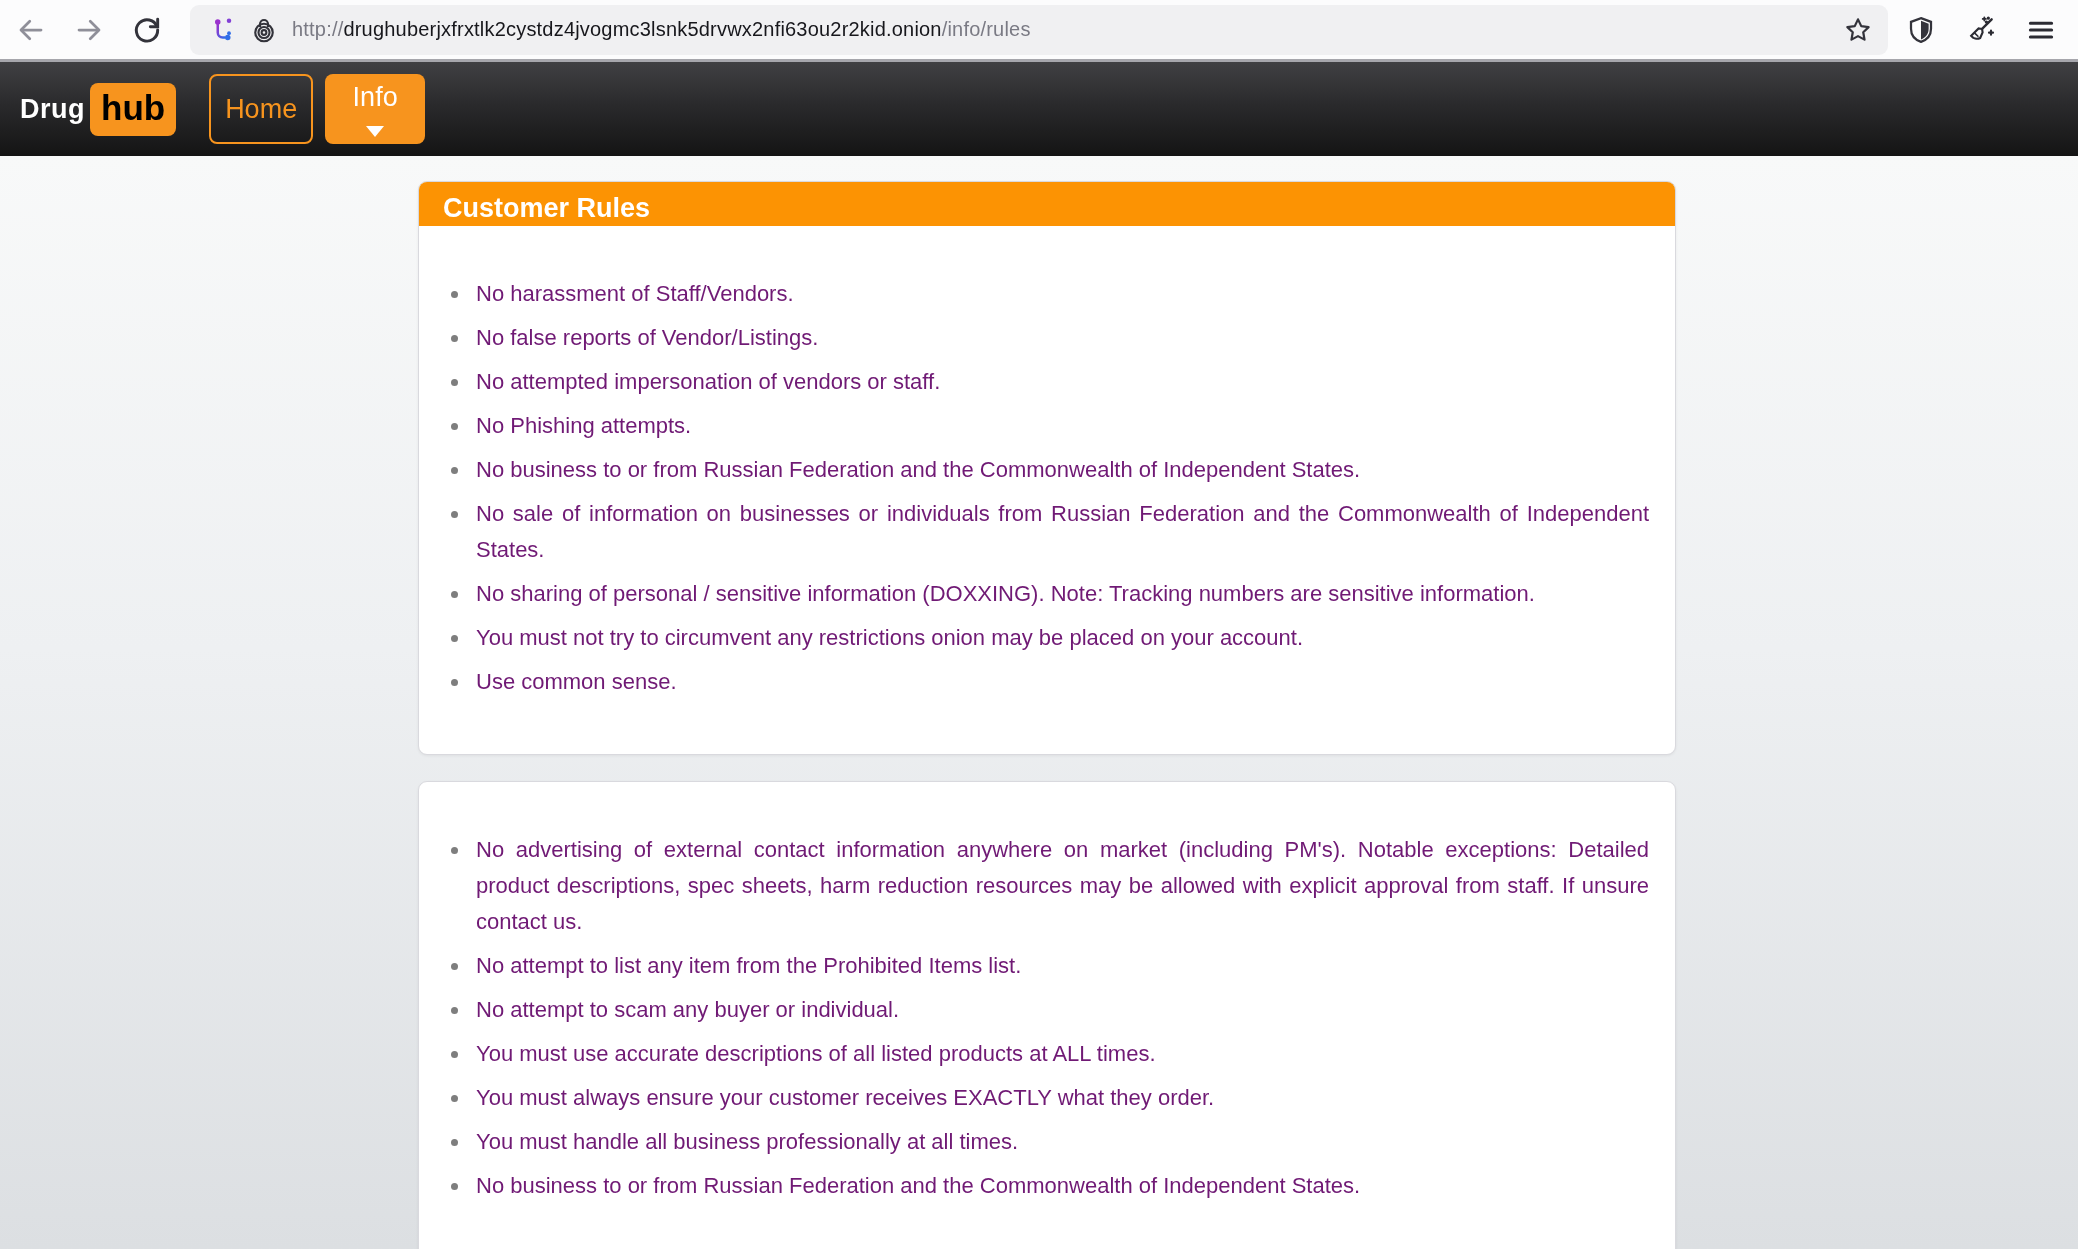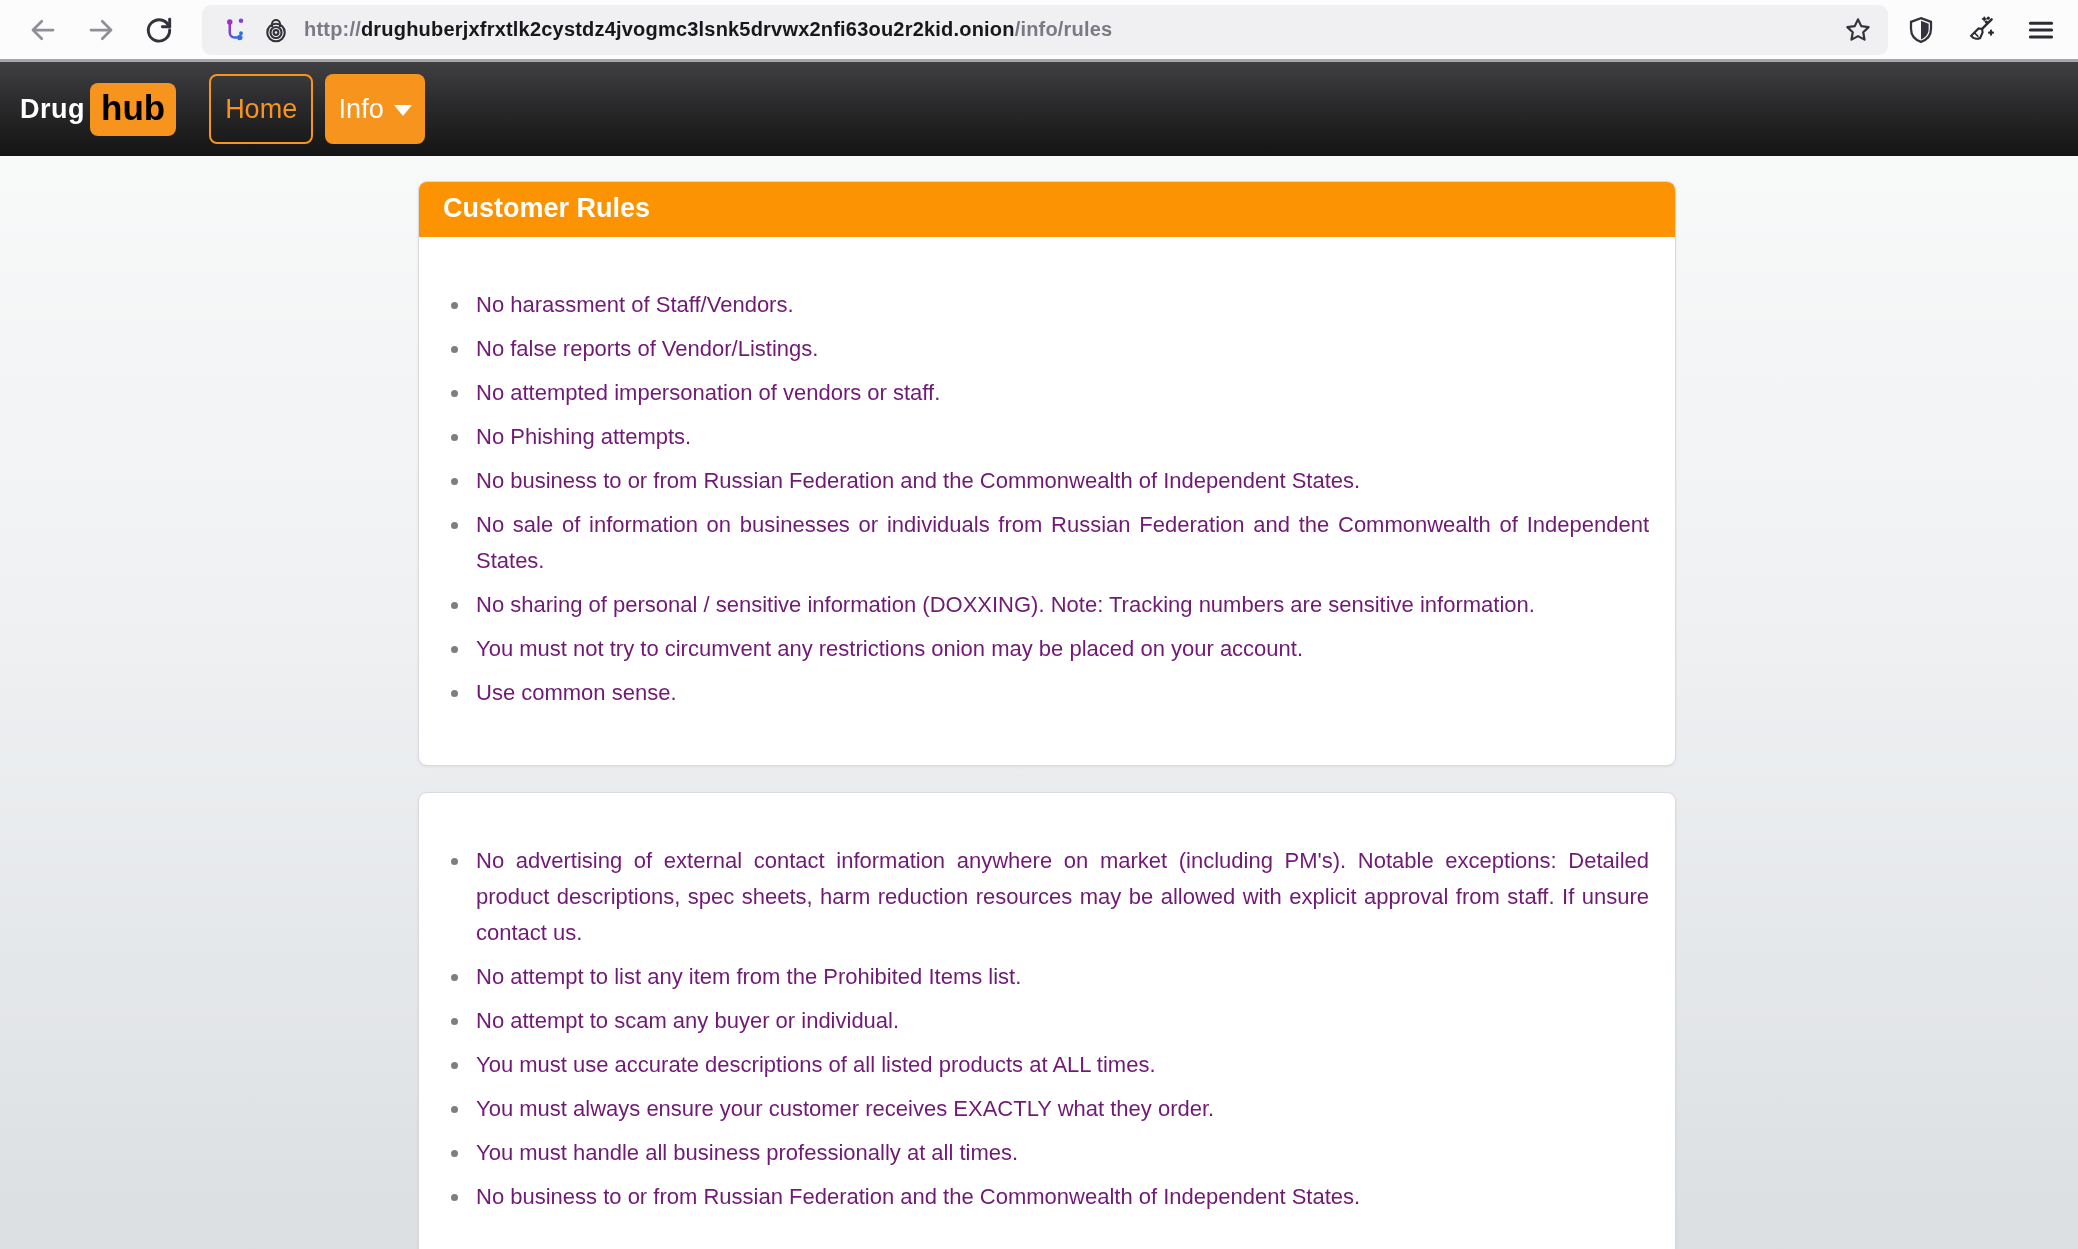--- a/index.html
+++ b/index.html
@@ -6,22 +6,21 @@
   body{
     width:2078px;height:1249px;overflow:hidden;
     font-family:"Liberation Sans",sans-serif;
     background:#dcdfe2;
   }
   
   .chrome{
     height:62px;background:#fcfcfd;
     border-bottom:3px solid #a6a6ac;
     display:flex;align-items:center;box-sizing:border-box;
-    padding:0 14px 0 20px;
-    font-weight:bold;
+    padding:0 14px 0 8px;
   }
   .chrome-btn{
     width:46px;height:46px;border:none;background:transparent;border-radius:6px;
     display:flex;align-items:center;justify-content:center;flex:0 0 auto;
     margin-right:12px;cursor:pointer;padding:0;
   }
   .url-bar{
     flex:1;height:50px;background:#f0f0f2;border-radius:9px;
     display:flex;align-items:center;padding:0 10px 0 14px;
     margin-left:8px;margin-right:10px;min-width:0;
@@ -52,41 +51,41 @@
     display:flex;align-items:center;justify-content:center;
     height:70px;box-sizing:border-box;
   }
   .btn-home{
     margin-left:33px;width:104px;
     background:transparent;color:var(--accent);
     border:2px solid var(--accent);
   }
   .btn-info{
     margin-left:12px;width:100px;
-    background:var(--accent);color:#ffffff;border:none;gap:10px;
+    background:var(--accent);color:#ffffff;border:none;gap:10px;flex-direction:column;
   }
   .caret-down{
     width:0;height:0;border-left:9px solid transparent;border-right:9px solid transparent;
     border-top:11px solid #ffffff;margin-top:3px;
   }
   
   .page{
     height:1093px;box-sizing:border-box;
     background:linear-gradient(180deg,#f8f9f9 0%,#eef0f2 45%,#dcdfe2 100%);
     overflow:hidden;
   }
   .container{width:1258px;margin-left:418px;padding-top:25px;}
   .card{
     background:#ffffff;border:1px solid #d9d9de;border-radius:9px;
     margin-bottom:26px;box-shadow:0 1px 3px rgba(0,0,0,0.06);
   }
   .card-header{
     background:var(--header-orange);color:#ffffff;
     font-size:27px;font-weight:bold;
-    padding:11px 24px 13px 24px;
+    padding:11px 24px 2px 24px;
     border-radius:8px 8px 0 0;
   }
   .card-body{padding:50px 26px 46px 26px;}
   ul.rules{margin:0;padding-left:26px;}
   li.rule-item{
     color:#701a75;font-size:22px;line-height:36px;
     margin-bottom:8px;text-align:justify;padding-left:5px;
   }
   li.rule-item::marker{color:#7e7e7e;}
   svg{display:block;}

